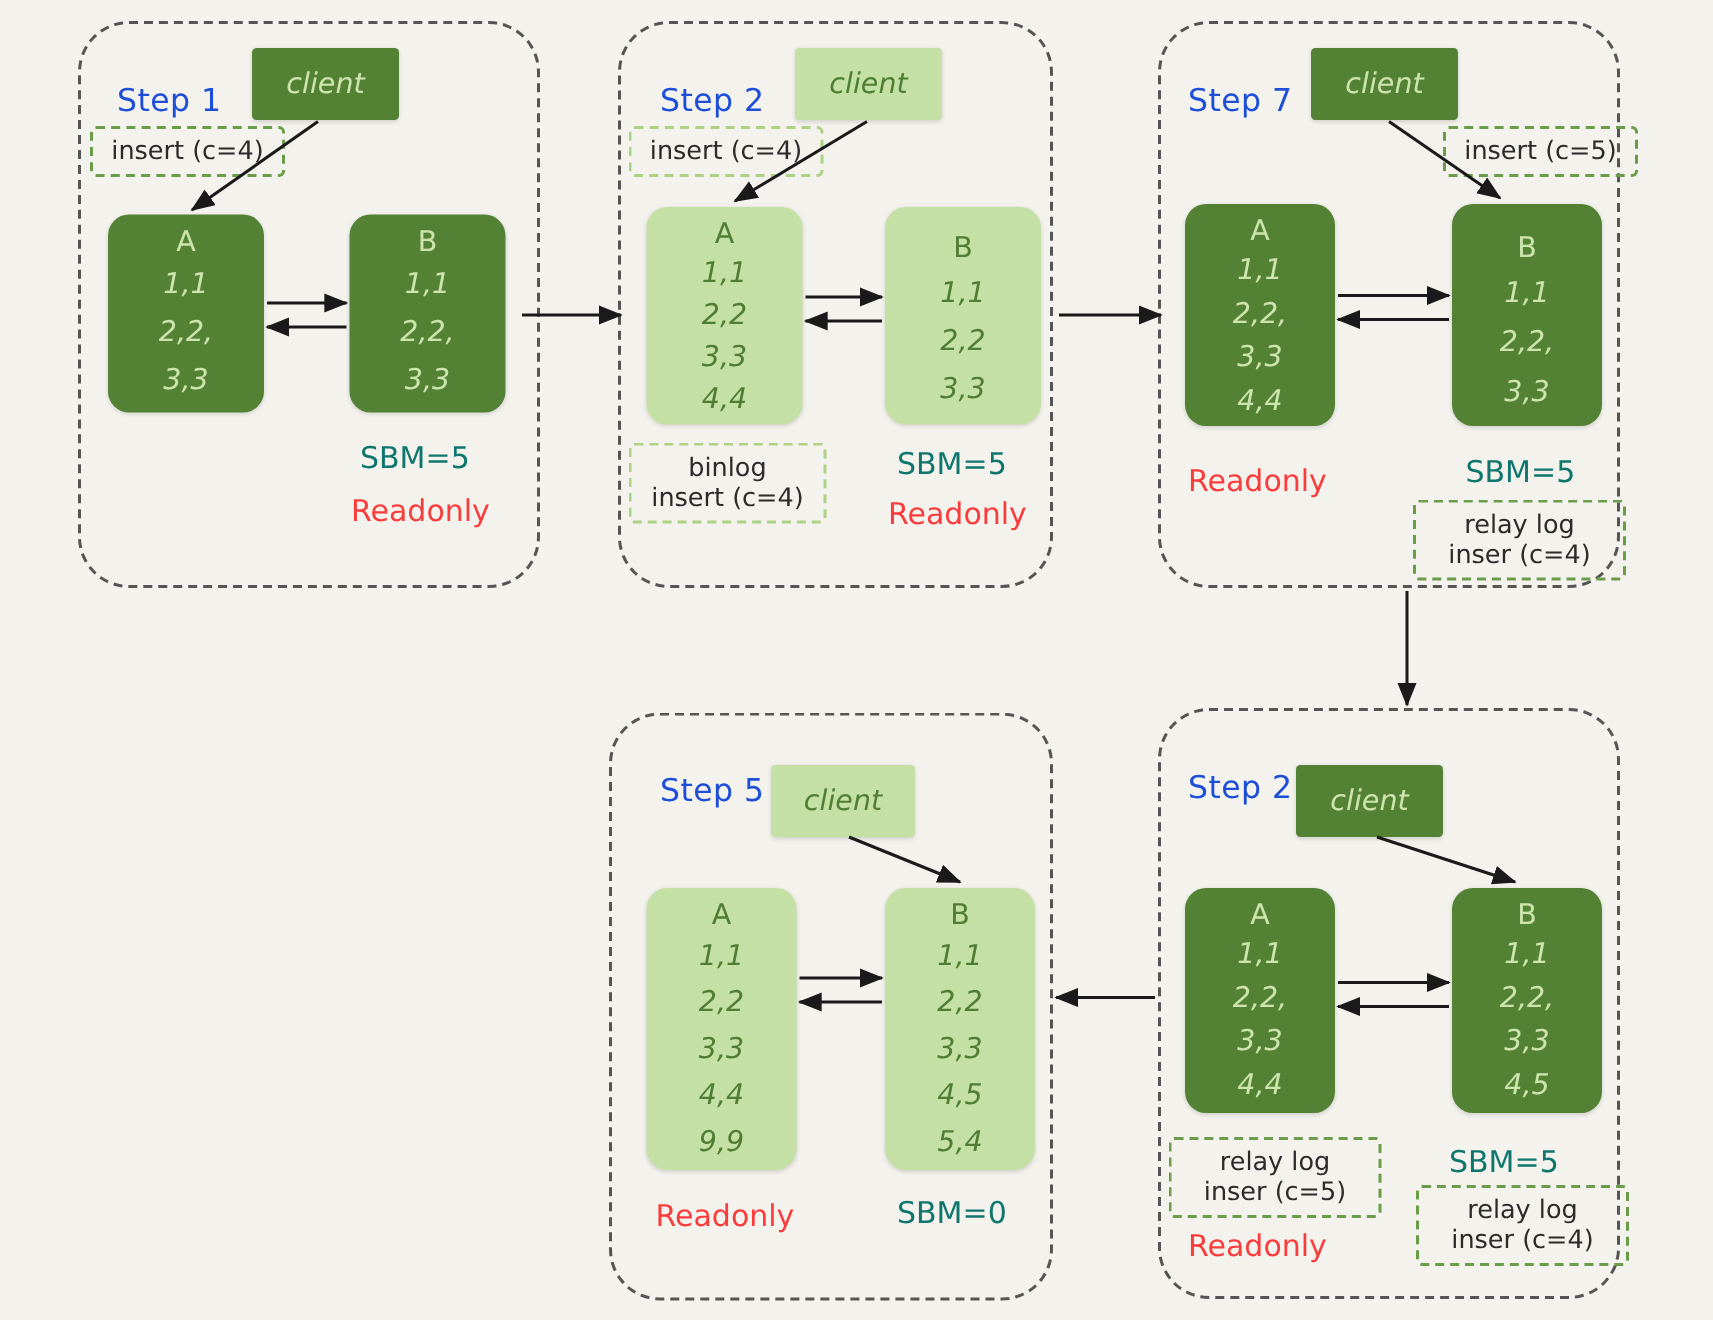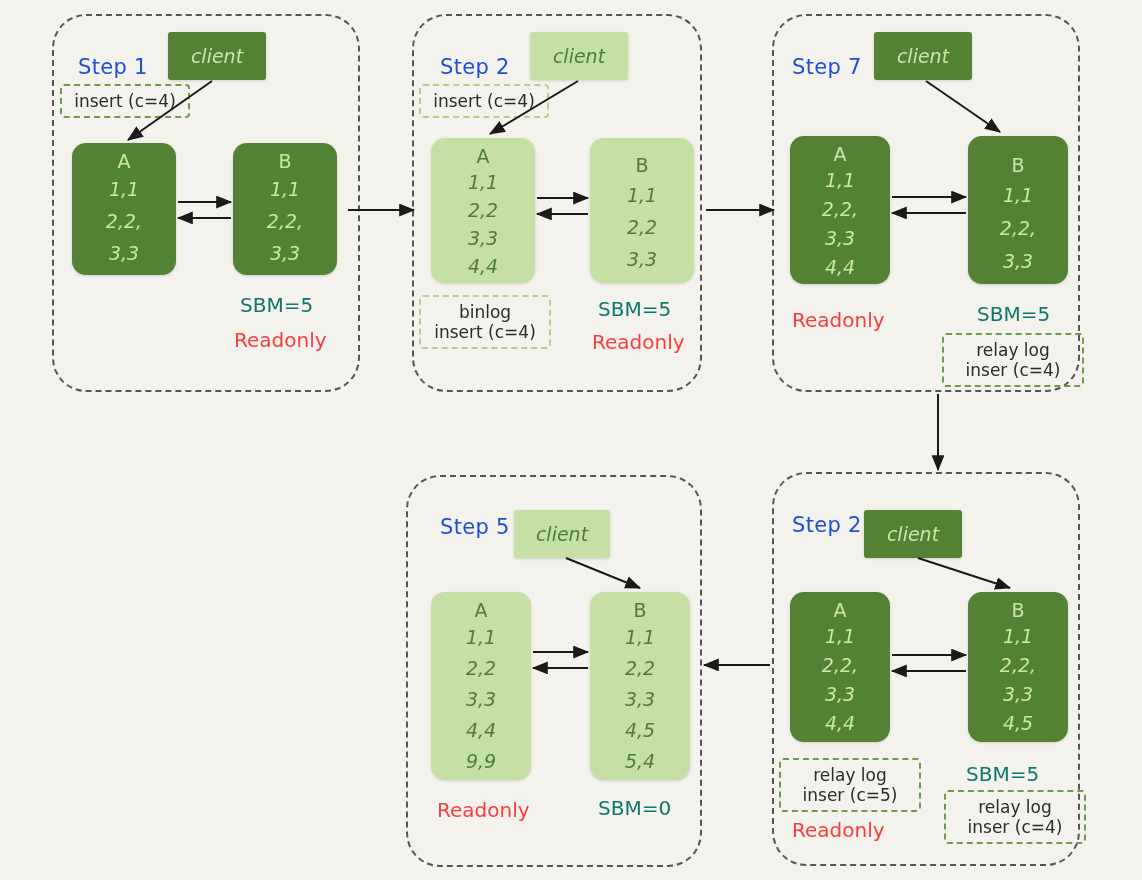--- a/index.html
+++ b/index.html
@@ -168,20 +168,23 @@
   </div>
 
   <div class="sbm" style="left:598px;top:297px;">SBM=5</div>
   <div class="readonly" style="left:592px;top:330px;">Readonly</div>
 
   <div class="step-box" style="left:772px;top:14px;width:308px;height:378px;"></div>
   <div class="step-title" style="left:792px;top:26px;">Step 7</div>
 
   <div class="client dark" style="left:874px;top:32px;width:98px;height:48px;">client</div>
 
+  <div class="tag" style="left:962px;top:84px;width:130px;height:34px;">
+    <div class="line">insert (c=5)</div>
+  </div>
 
   <div class="node dark" style="left:790px;top:136px;width:100px;height:148px;">
     <div class="row title">A</div>
     <div class="row" style="margin-top:6px;">1,1</div>
     <div class="row" style="margin-top:9px;">2,2,</div>
     <div class="row" style="margin-top:9px;">3,3</div>
     <div class="row" style="margin-top:9px;">4,4</div>
   </div>
 
   <div class="node dark" style="left:968px;top:136px;width:100px;height:148px;padding-top:20px;">

